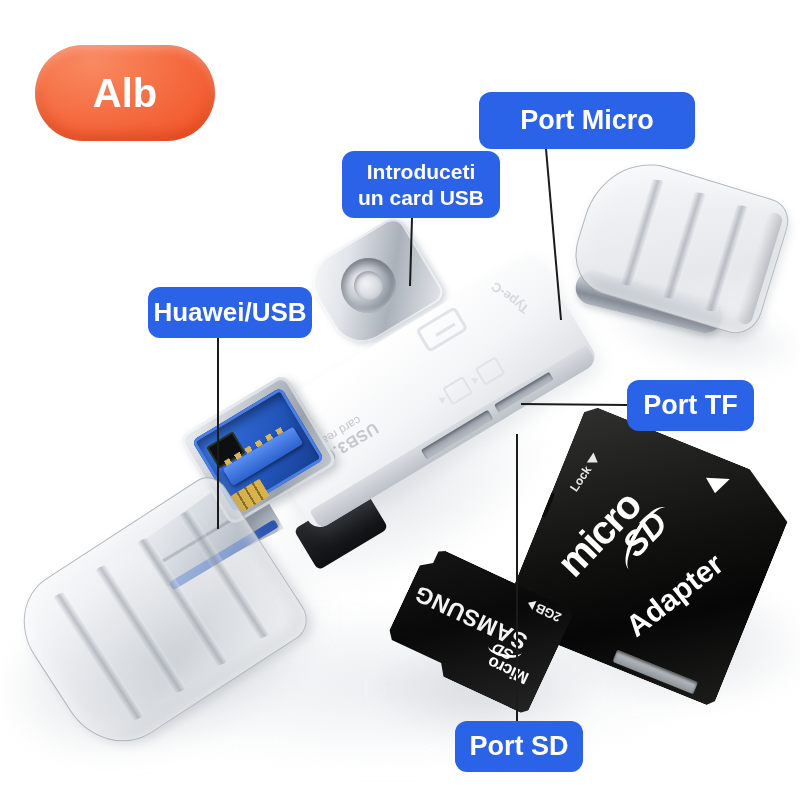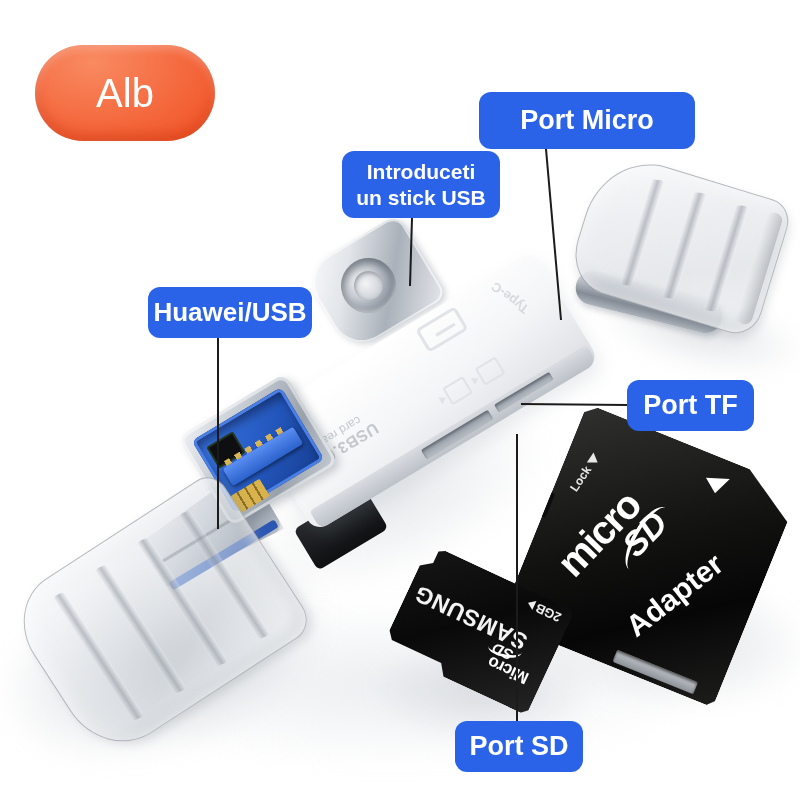--- a/index.html
+++ b/index.html
@@ -147,21 +147,21 @@
   .lbl{position:absolute;z-index:45;background:var(--label-blue);color:#fff;font-weight:700;
     display:flex;flex-direction:column;align-items:center;justify-content:center;
     border-radius:12px;text-align:center;line-height:1.22;}
   .lbl-port{left:479px;top:92px;width:216px;height:57px;font-size:27px;}
   .lbl-usb{left:342px;top:151px;width:158px;height:67px;font-size:21px;}
   .lbl-android{left:148px;top:287px;width:164px;height:51px;font-size:26px;}
   .lbl-tf{left:627px;top:380px;width:127px;height:51px;font-size:27px;}
   .lbl-sd{left:455px;top:721px;width:128px;height:51px;font-size:27px;}
   .badge{position:absolute;left:35px;top:45px;width:180px;height:96px;z-index:45;border-radius:48px;
     background:radial-gradient(120% 150% at 32% 18%,var(--badge-top) 0%,#f4653a 48%,var(--badge-bottom) 100%);
-    color:#fff;font-size:40px;font-weight:400;display:flex;align-items:center;justify-content:center;
+    color:#fff;font-size:40px;font-weight:700;display:flex;align-items:center;justify-content:center;
     box-shadow:inset 0 -7px 12px rgba(190,40,5,.35),inset 0 4px 8px rgba(255,255,255,.28);}
 </style>
 </head>
 <body>
 
 <div class="scene">
 
   <div class="shadow sh0"></div>
   <div class="shadow sh1"></div>
   <div class="shadow sh2"></div>
@@ -258,19 +258,19 @@
     <line x1="412" y1="218" x2="410" y2="286"></line>
     <line x1="218" y1="338" x2="218" y2="529"></line>
     <line x1="627" y1="405" x2="521" y2="404"></line>
     <line x1="517" y1="434" x2="517" y2="721"></line>
   </svg>
 
   <div class="badge">Alb</div>
   <div class="lbl lbl-port">Port Micro</div>
   <div class="lbl lbl-usb">
     <span>Introduceti</span>
-    <span>un stick USB</span>
+    <span>un card USB</span>
   </div>
   <div class="lbl lbl-android">Huawei/USB</div>
   <div class="lbl lbl-tf">Port TF</div>
   <div class="lbl lbl-sd">Port SD</div>
 
 </div>
 
 </body></html>

